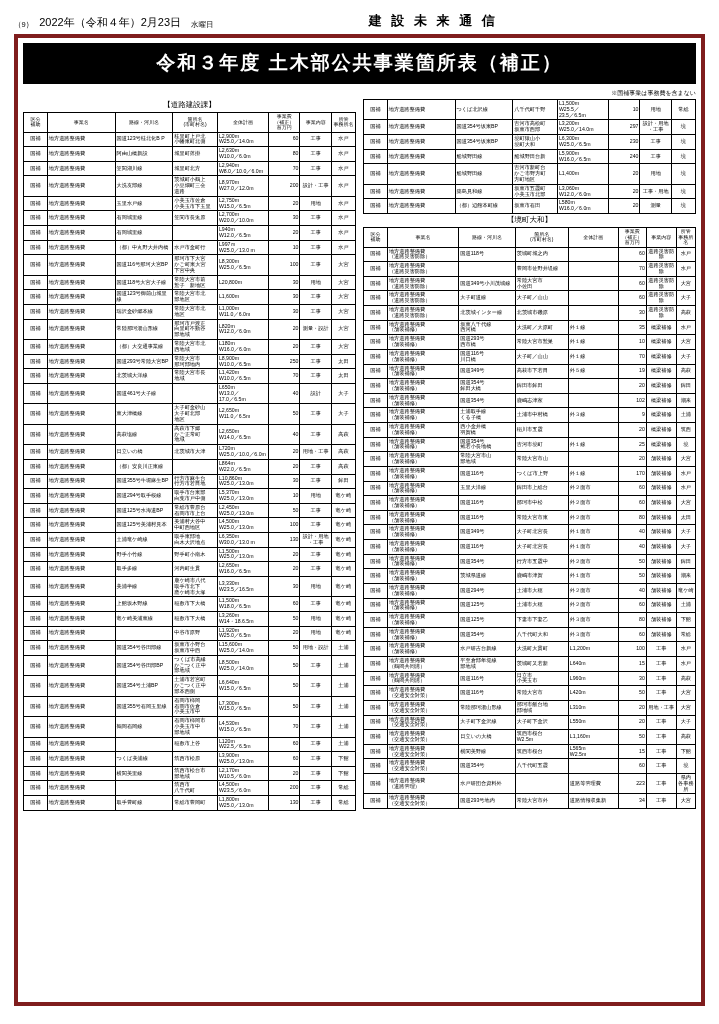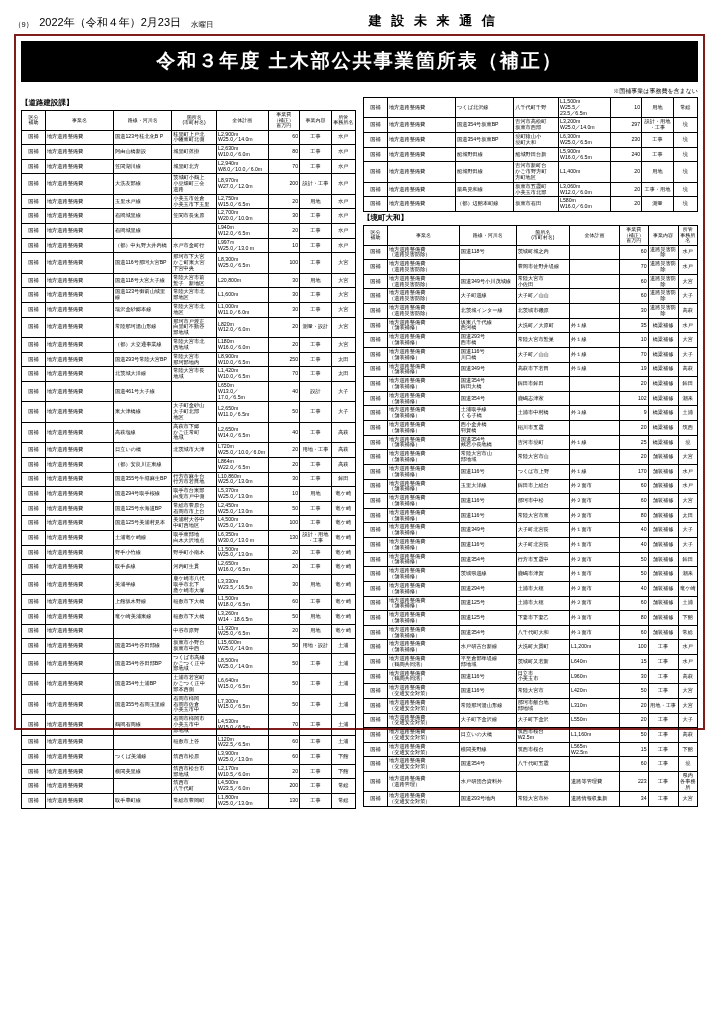--- a/index.html
+++ b/index.html
@@ -21,33 +21,33 @@
   .mh-page { font-size:7.5px; }
   .mh-date { font-size:11px; }
   .mh-weekday { font-size:7.5px; margin-left:4px;margin-top:33px; }
   .mh-title {
     flex:1; text-align:center; font-size:13px; font-weight:bold;
     letter-spacing:3px; padding-right:60px;
   }
 
   
   .sheet {
-    border:2px solid #7f1d1d; padding:5px 5px 4px 5px; height: 696px;
+    border:4px solid #7f1d1d; padding:5px 5px 4px 5px; height: 972px;
   }
 
   .banner {
     background:#000; color:#fff; text-align:center;
     font-size:19px; font-weight:bold; letter-spacing:2px;
     padding:7px 0 8px 0; margin-bottom:5px;
   }
 
   .note-row { position:relative; height:10px; }
   .note { position:absolute; right:0; top:0; font-size:6px; }
 
-  .section-label { font-size:7.5px; font-weight:bold; margin:1px 0 2px 0; }
+  .section-label { font-size:7.5px; font-weight:normal; margin:1px 0 2px 0;text-align:center; }
 
   .cols { display:flex; gap:7px; }
   .col { width:50%; }
 
   table.t {
     width:100%; border-collapse:collapse; table-layout:fixed;
     font-size:5.2px; line-height:1.12;
   }
   table.t td, table.t th {
     border:0.5px solid #000; padding:1px 1px;

